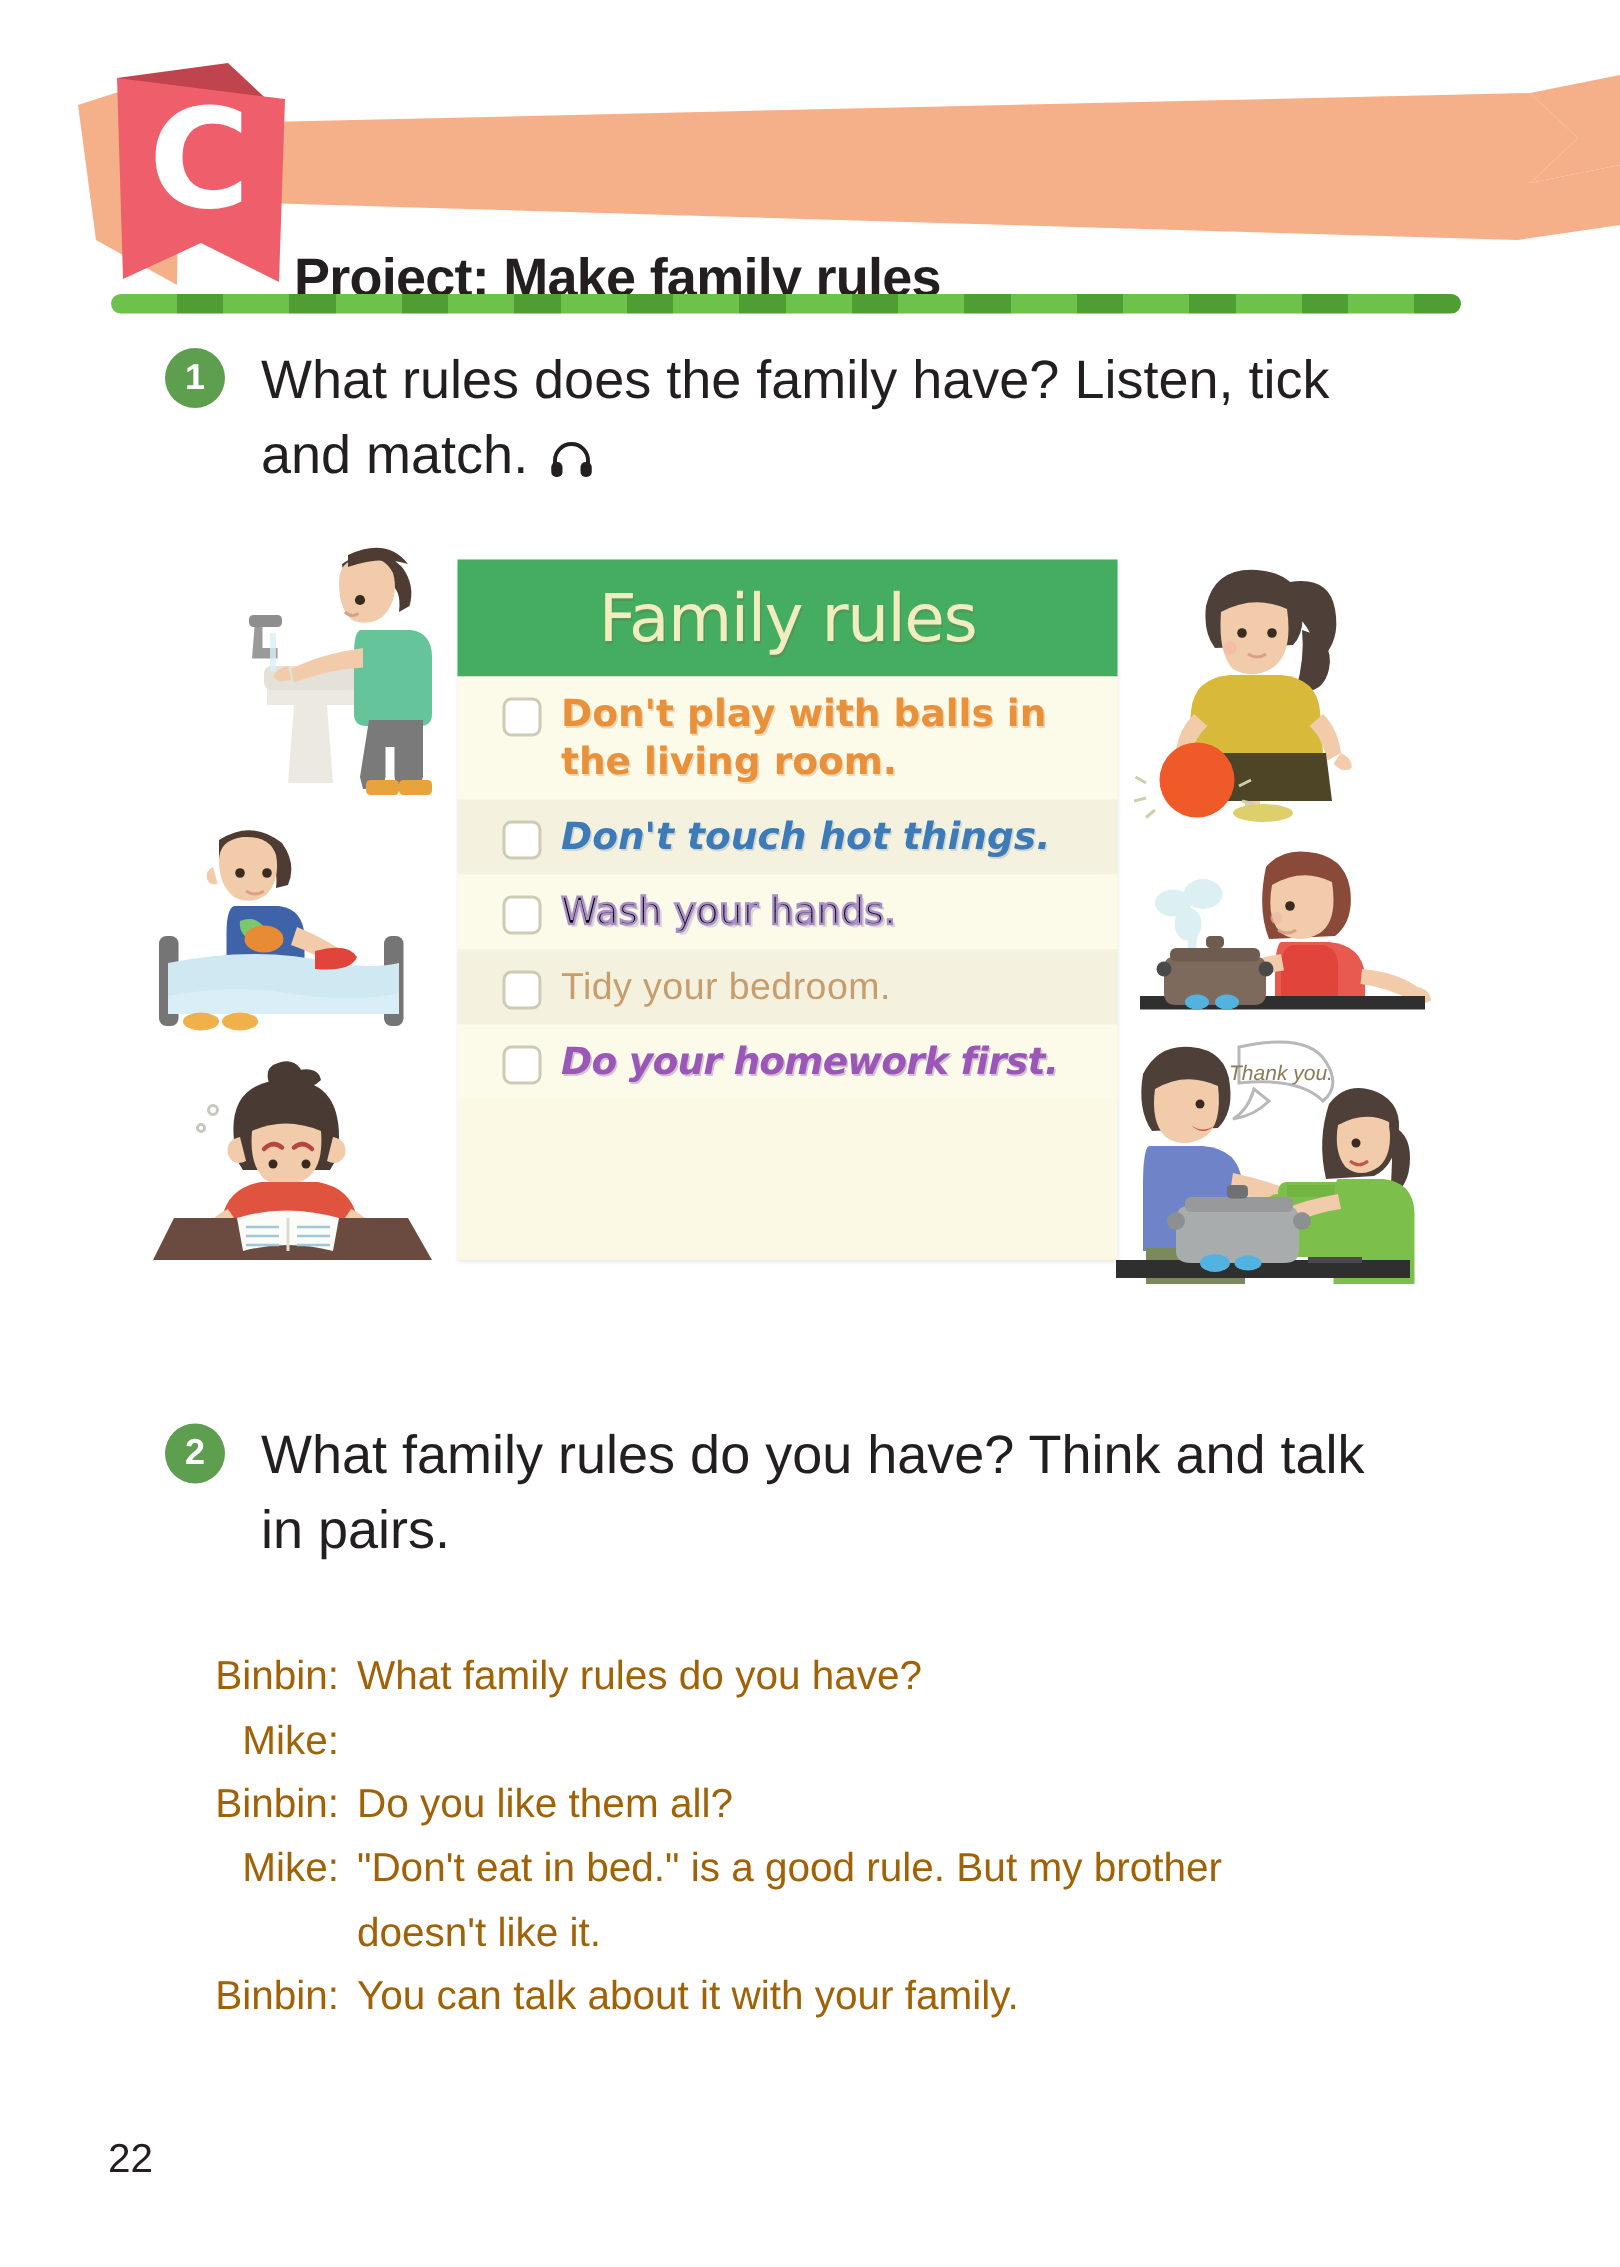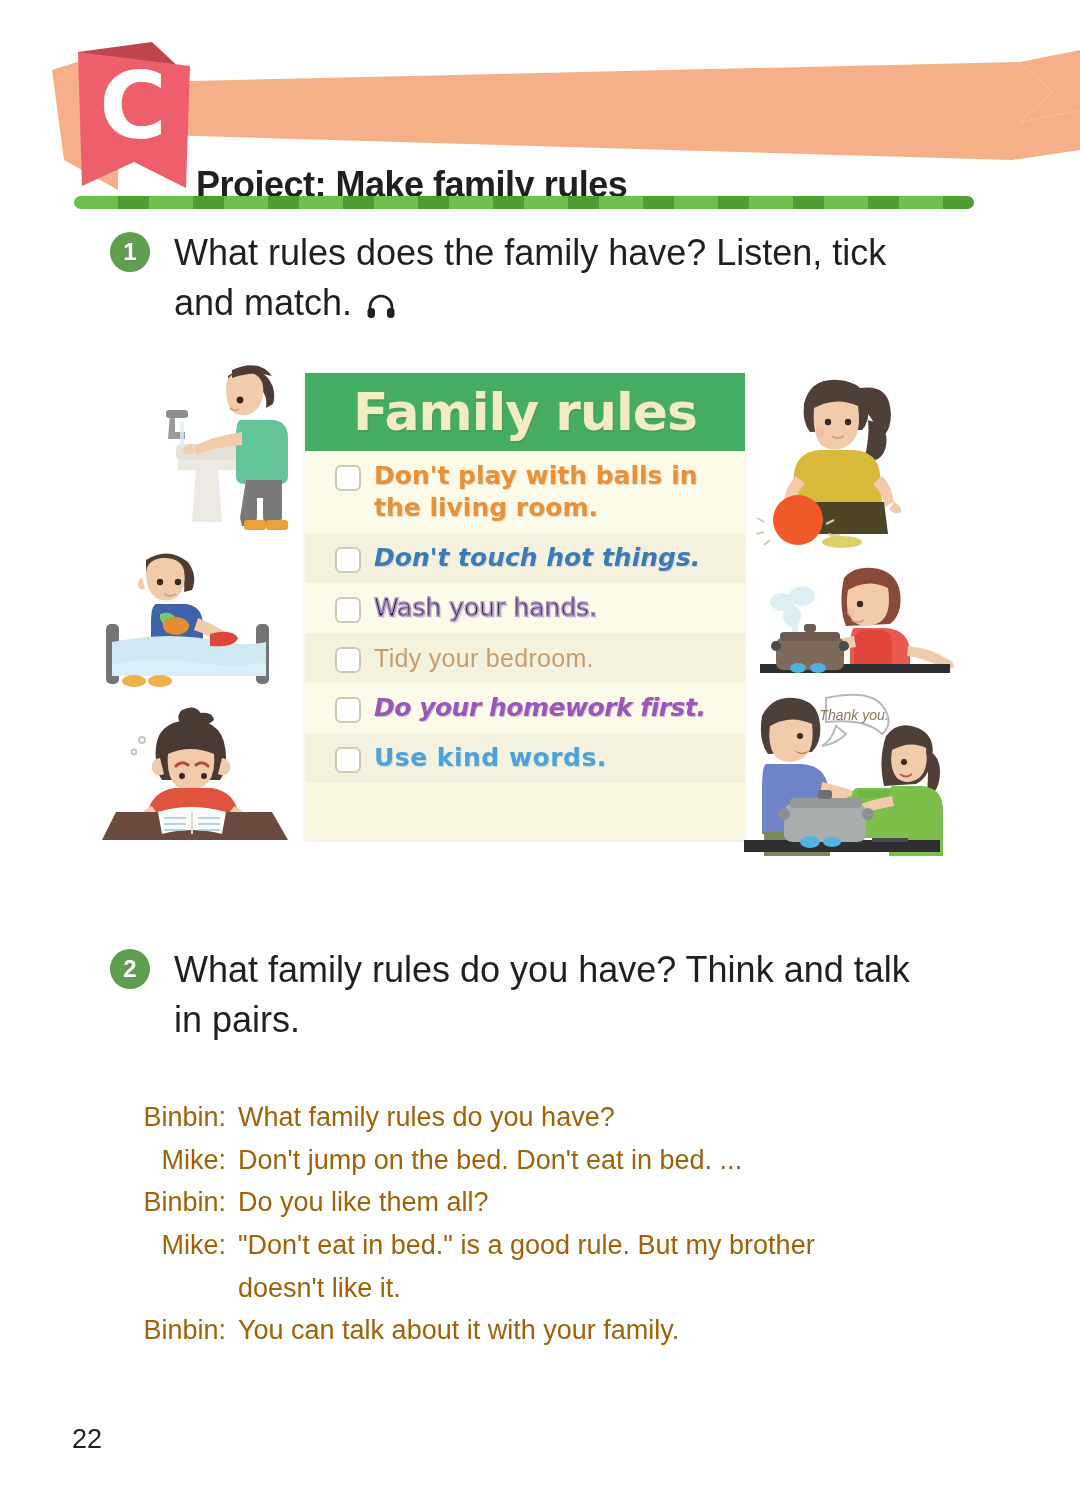--- a/index.html
+++ b/index.html
@@ -95,22 +95,22 @@
     box-shadow: 0 1px 3px rgba(0,0,0,.10);
   }
   #poster-header {
     height: 78px;
     background: #45ad61;
     display: flex;
     align-items: center;
     justify-content: center;
   }
   #poster-title {
-    font-size: 52px;
-    font-weight: bold;
+    font-size: 44px;
+    font-weight: normal;
     font-family: "DejaVu Sans", sans-serif;
     color: #f2edc0;
     letter-spacing: -1px;
     text-shadow: 1px 2px 0 rgba(90,130,70,.45);
   }
   .rule-row {
     display: flex;
     align-items: flex-start;
     padding: 9px 0 9px 30px;
     min-height: 44px;
@@ -248,24 +248,20 @@
     <div class="rule-box"></div>
     <div class="rule-text rs-purple-outline">Wash your hands.</div>
   </div>
   <div class="rule-row even">
     <div class="rule-box"></div>
     <div class="rule-text rs-tan-thin">Tidy your bedroom.</div>
   </div>
   <div class="rule-row odd">
     <div class="rule-box"></div>
     <div class="rule-text rs-violet-bolditalic">Do your homework first.</div>
-  </div>
-  <div class="rule-row even">
-    <div class="rule-box"></div>
-    <div class="rule-text rs-skyblue">Use kind words.</div>
   </div>
 </div>
 
 <div class="illus" id="il-wash">
   <svg width="200" height="190" viewBox="0 0 200 190">
     <path d="M78,104 h58 v18 h-18 l4,52 h-30 l4,-52 h-18 z" fill="#ece9e2"></path>
     <rect x="76" y="96" width="62" height="16" rx="5" fill="#e4e1d8"></rect>
     <path d="M70,66 h5 v18 h10 v7 h-17 z" fill="#9a9a9a"></path>
     <rect x="66" y="62" width="22" height="8" rx="3" fill="#8e8e8e"></rect>
     <rect x="80" y="74" width="4" height="26" fill="#d8f0f5" opacity=".8"></rect>
@@ -434,21 +430,20 @@
   <div class="task-text">What family rules do you have? Think and talk in pairs.</div>
 </div>
 
 <div id="dialogue">
   <div class="d-line">
     <div class="d-who">Binbin:</div>
     <div class="d-say">What family rules do you have?</div>
   </div>
   <div class="d-line">
     <div class="d-who">Mike:</div>
-    <div class="d-say">Don't jump on the bed. Don't eat in bed. ...</div>
   </div>
   <div class="d-line">
     <div class="d-who">Binbin:</div>
     <div class="d-say">Do you like them all?</div>
   </div>
   <div class="d-line">
     <div class="d-who">Mike:</div>
     <div class="d-say">"Don't eat in bed." is a good rule. But my brother</div>
   </div>
   <div class="d-cont">doesn't like it.</div>

